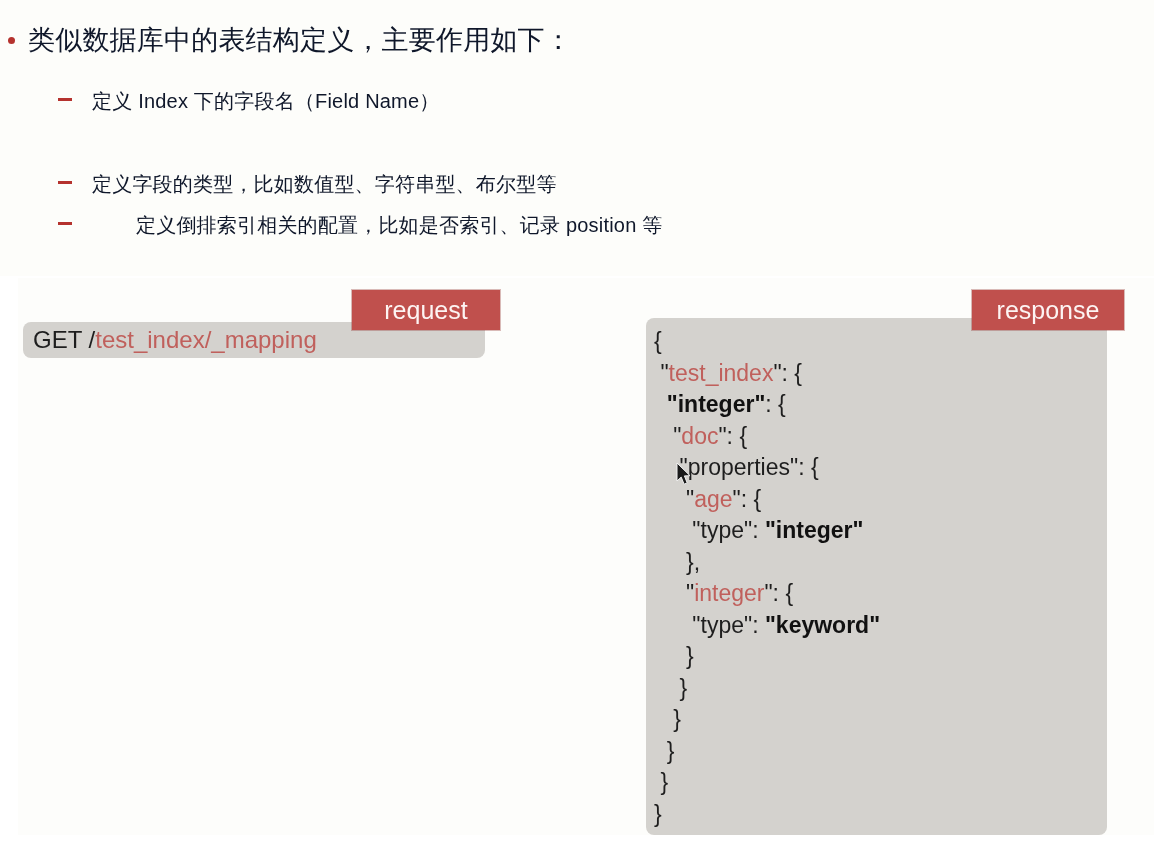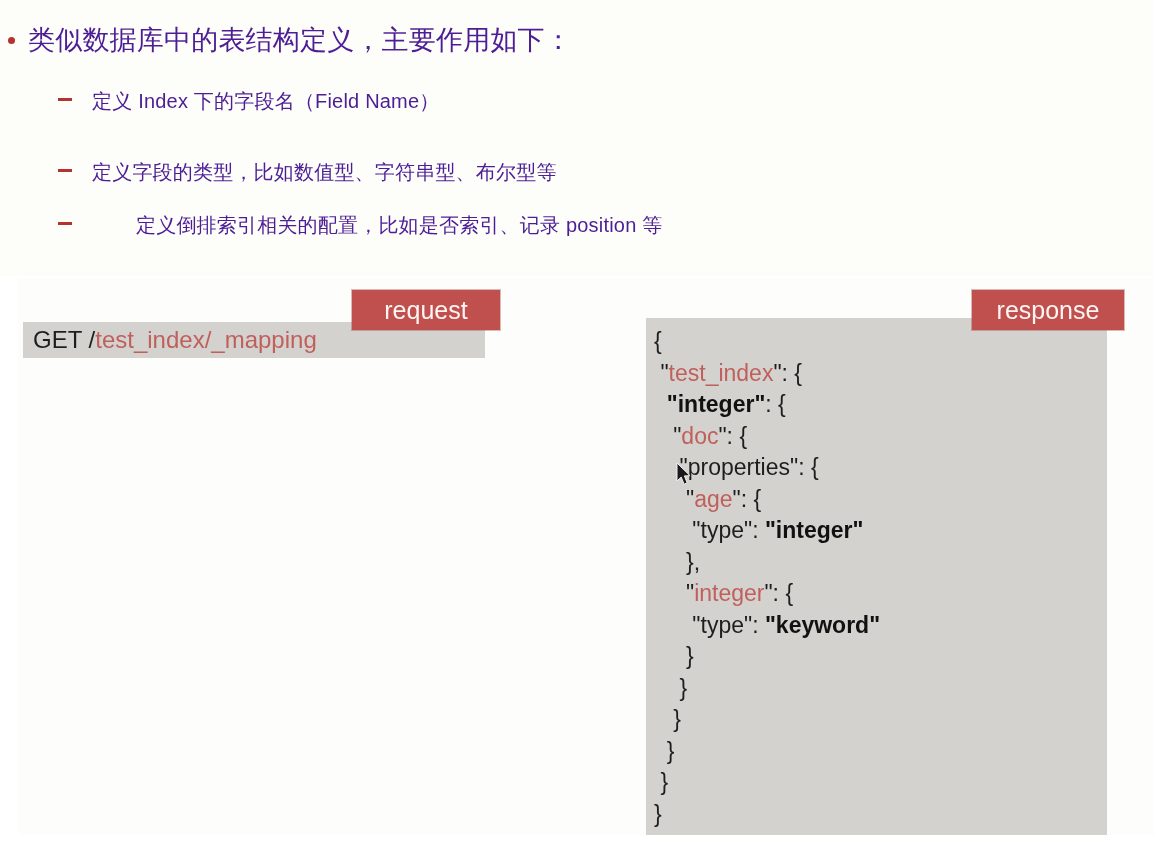--- a/index.html
+++ b/index.html
@@ -62,21 +62,21 @@
   .bullet-dash {
     width: 14px;
     height: 3px;
     background: #b5322e;
     flex: 0 0 auto;
     position: relative;
     top: -7px;
     margin-right: 20px;
   }
   .bullet-text {
-    color: #4c1d95;
+    color: #0f172a;
     letter-spacing: 0.2px;
   }
   .level-1 .bullet-text { font-size: 27px; }
   .level-2 .bullet-text { font-size: 20px; }
 
   
   .badge {
     position: absolute;
     background: #c0504d;
     color: #fdf4f3;
@@ -98,20 +98,21 @@
     width: 152px;
     height: 40px;
   }
 
   
   .code-block {
     position: absolute;
     background: #d4d2ce;
     color: #1e1e1e;
     z-index: 2;
+    border-radius: 8px;
   }
   #request-block {
     left: 23px;
     top: 322px;
     width: 462px;
     height: 36px;
     font-size: 24px;
     line-height: 36px;
     padding-left: 10px;
     box-sizing: border-box;
@@ -153,21 +154,21 @@
 
 <div class="bullet-list" id="bullet-list">
     <div class="bullet-row level-1" style="top: 22px;">
       <span class="bullet-dot"></span>
       <span class="bullet-text">类似数据库中的表结构定义，主要作用如下：</span>
     </div>
     <div class="bullet-row level-2" style="top: 88px;">
       <span class="bullet-dash"></span>
       <span class="bullet-text">定义 Index 下的字段名（Field Name）</span>
     </div>
-    <div class="bullet-row level-2" style="top: 159px; text-align: center;">
+    <div class="bullet-row level-2" style="top: 171px; text-align: center;">
       <span class="bullet-dash"></span>
       <span class="bullet-text">定义字段的类型，比如数值型、字符串型、布尔型等</span>
     </div>
     <div class="bullet-row level-2" style="top: 212px; gap: 44px;">
       <span class="bullet-dash"></span>
       <span class="bullet-text">定义倒排索引相关的配置，比如是否索引、记录 position 等</span>
     </div>
   </div>
 
 <div class="badge" id="badge-request">request</div>

